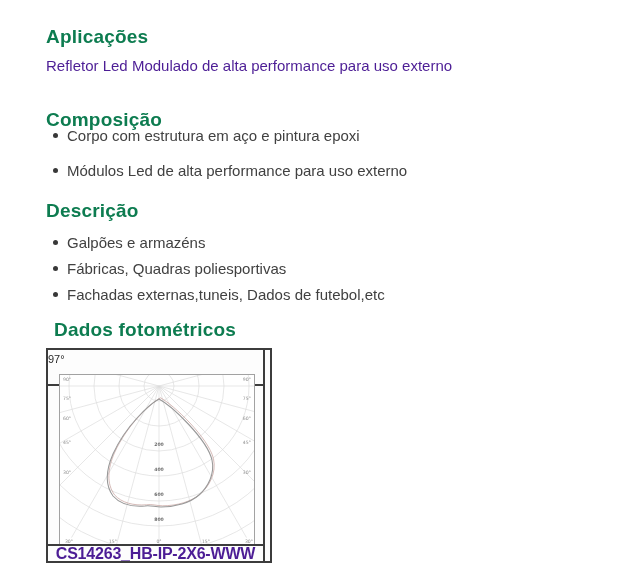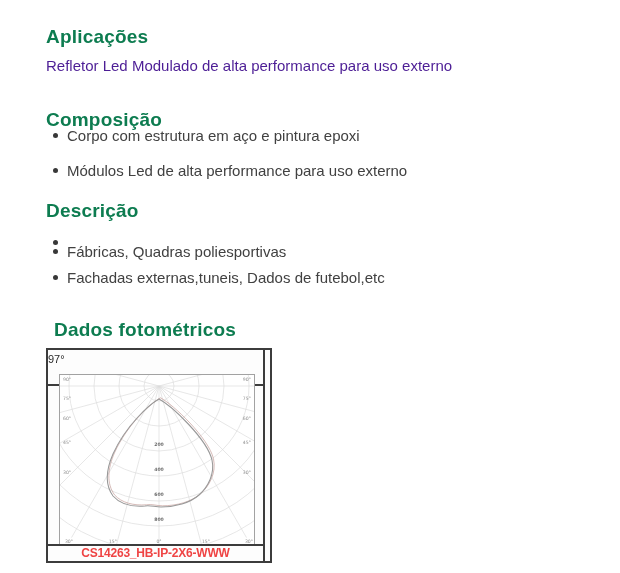--- a/index.html
+++ b/index.html
@@ -34,21 +34,21 @@
     position:absolute;left:215px;top:0;bottom:0;width:2px;background:#3c3c3c;
   }
   .diagram .header-row{
     position:absolute;left:0;top:0;width:215px;height:36px;
     border-bottom:2px solid #3c3c3c;box-sizing:border-box;
     text-align:left;font-size:11px;color:#2a2a2a;line-height:19px;
   }
   .diagram .footer-row{
     position:absolute;left:0;bottom:0;width:215px;height:17px;
     border-top:2px solid #3c3c3c;box-sizing:border-box;
-    text-align:center;font-size:12px;font-weight:600;color:#ef4444;
+    text-align:center;font-size:16px;font-weight:600;color:#4c1d95;
     line-height:15px;letter-spacing:-0.2px;white-space:nowrap;margin-top:40px;
   }
   .diagram .chart-box{
     position:absolute;left:11px;top:24px;width:194px;height:170px;
     border:1px solid #a2a2a2;box-sizing:content-box;background:#ffffff;overflow:hidden;
   }
   .chart-box svg{display:block;width:194px;height:170px;}
   .grid-line{stroke:#dcdcdc;stroke-width:0.7;fill:none;}
   .curve-main{stroke:#999999;stroke-width:1.1;fill:none;}
   .curve-alt{stroke:#c29a96;stroke-width:0.8;fill:none;opacity:0.85;}
@@ -68,21 +68,21 @@
 </div>
 <ul class="blist wide abs" style="left:46px;top:123px;">
   <li><span class="dot"></span><span>Corpo com estrutura em aço e pintura epoxi</span></li>
   <li><span class="dot"></span><span>Módulos Led de alta performance para uso externo</span></li>
 </ul>
 
 <div class="abs" style="left:46px;top:200px;">
   <h2 class="sec-title">Descrição</h2>
 </div>
 <ul class="blist tight abs" style="left:46px;top:230px;">
-  <li><span class="dot"></span></li>
+  <li><span class="dot"></span><span>Galpões e armazéns</span></li>
   <li><span class="dot"></span><span>Fábricas, Quadras poliesportivas</span></li>
   <li><span class="dot"></span><span>Fachadas externas,tuneis, Dados de futebol,etc</span></li>
 </ul>
 
 <div class="abs" style="left:54px;top:319px;">
   <h2 class="sec-title">Dados fotométricos</h2>
 </div>
 
 <div class="abs diagram">
   <div class="vline"></div>

